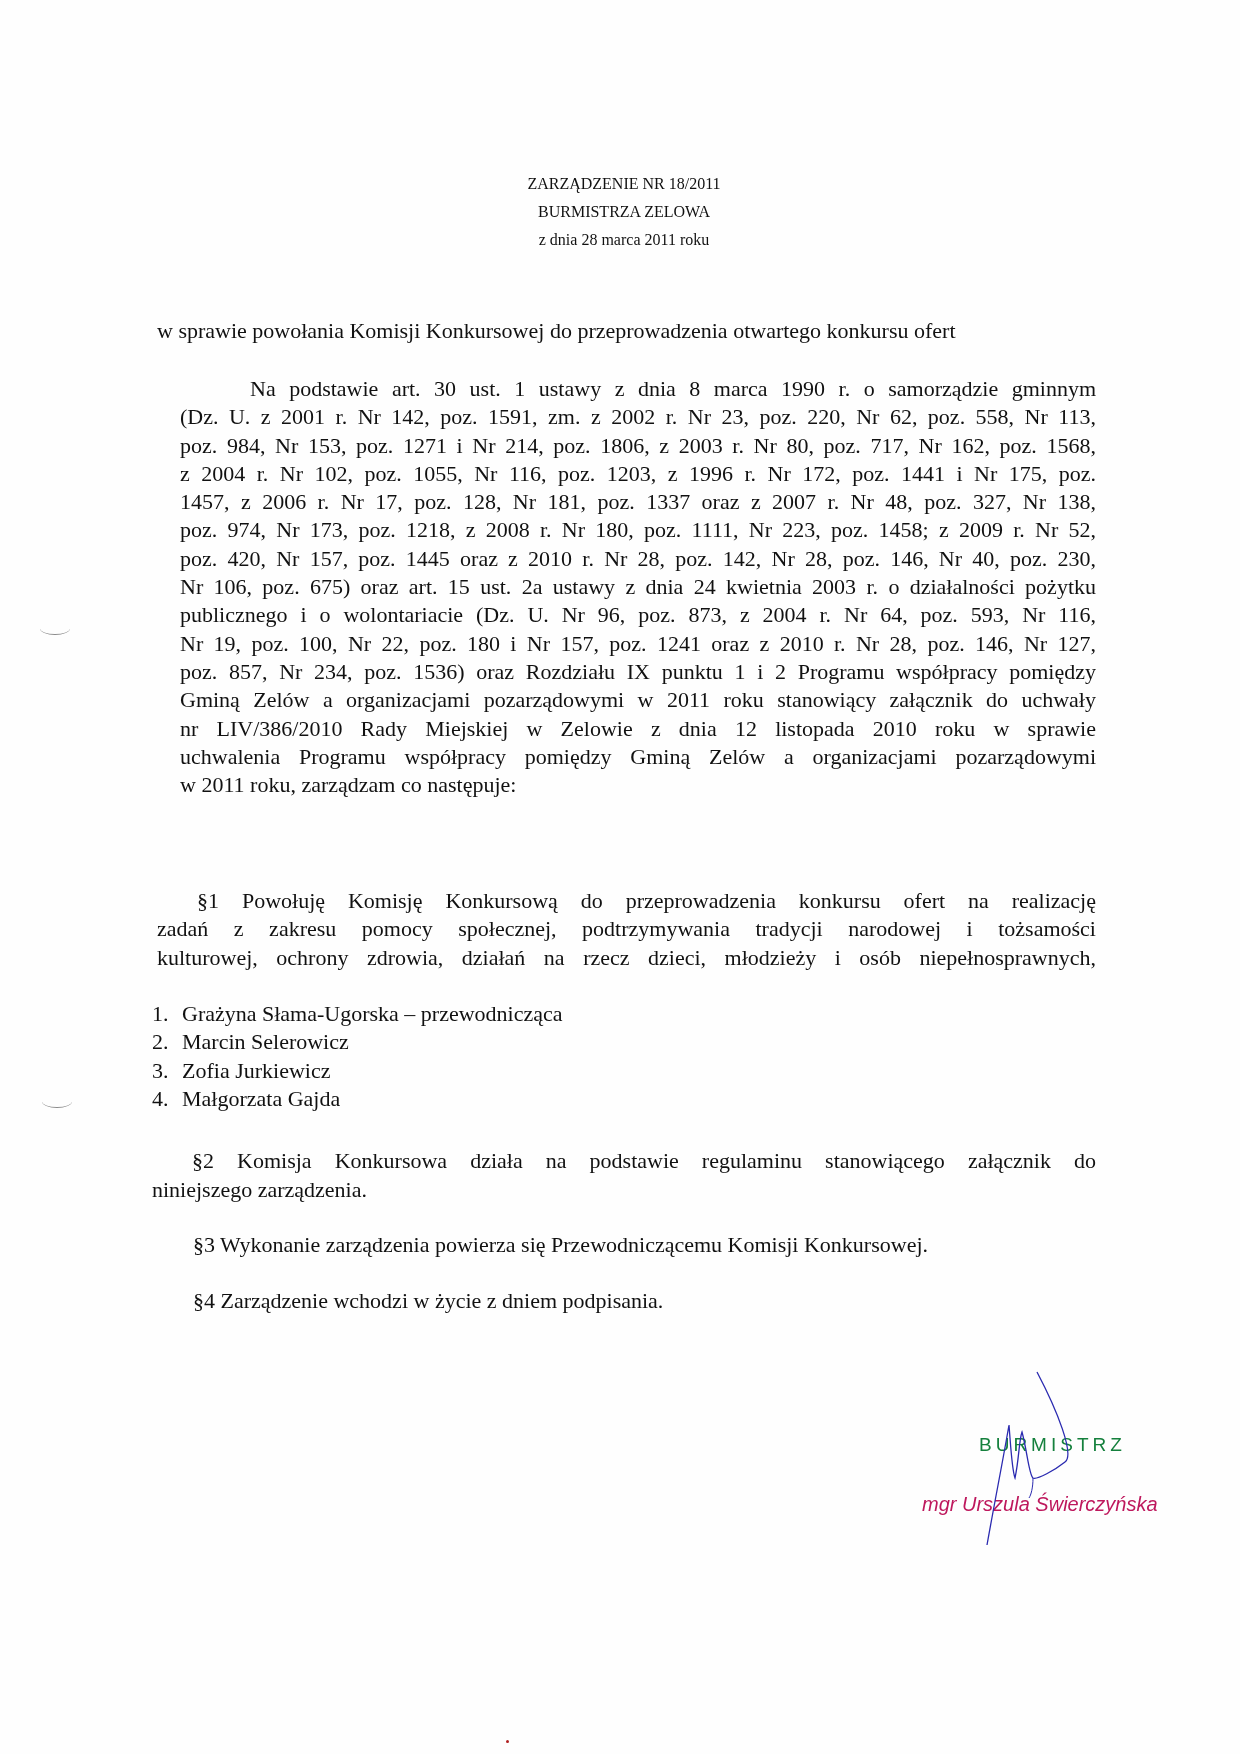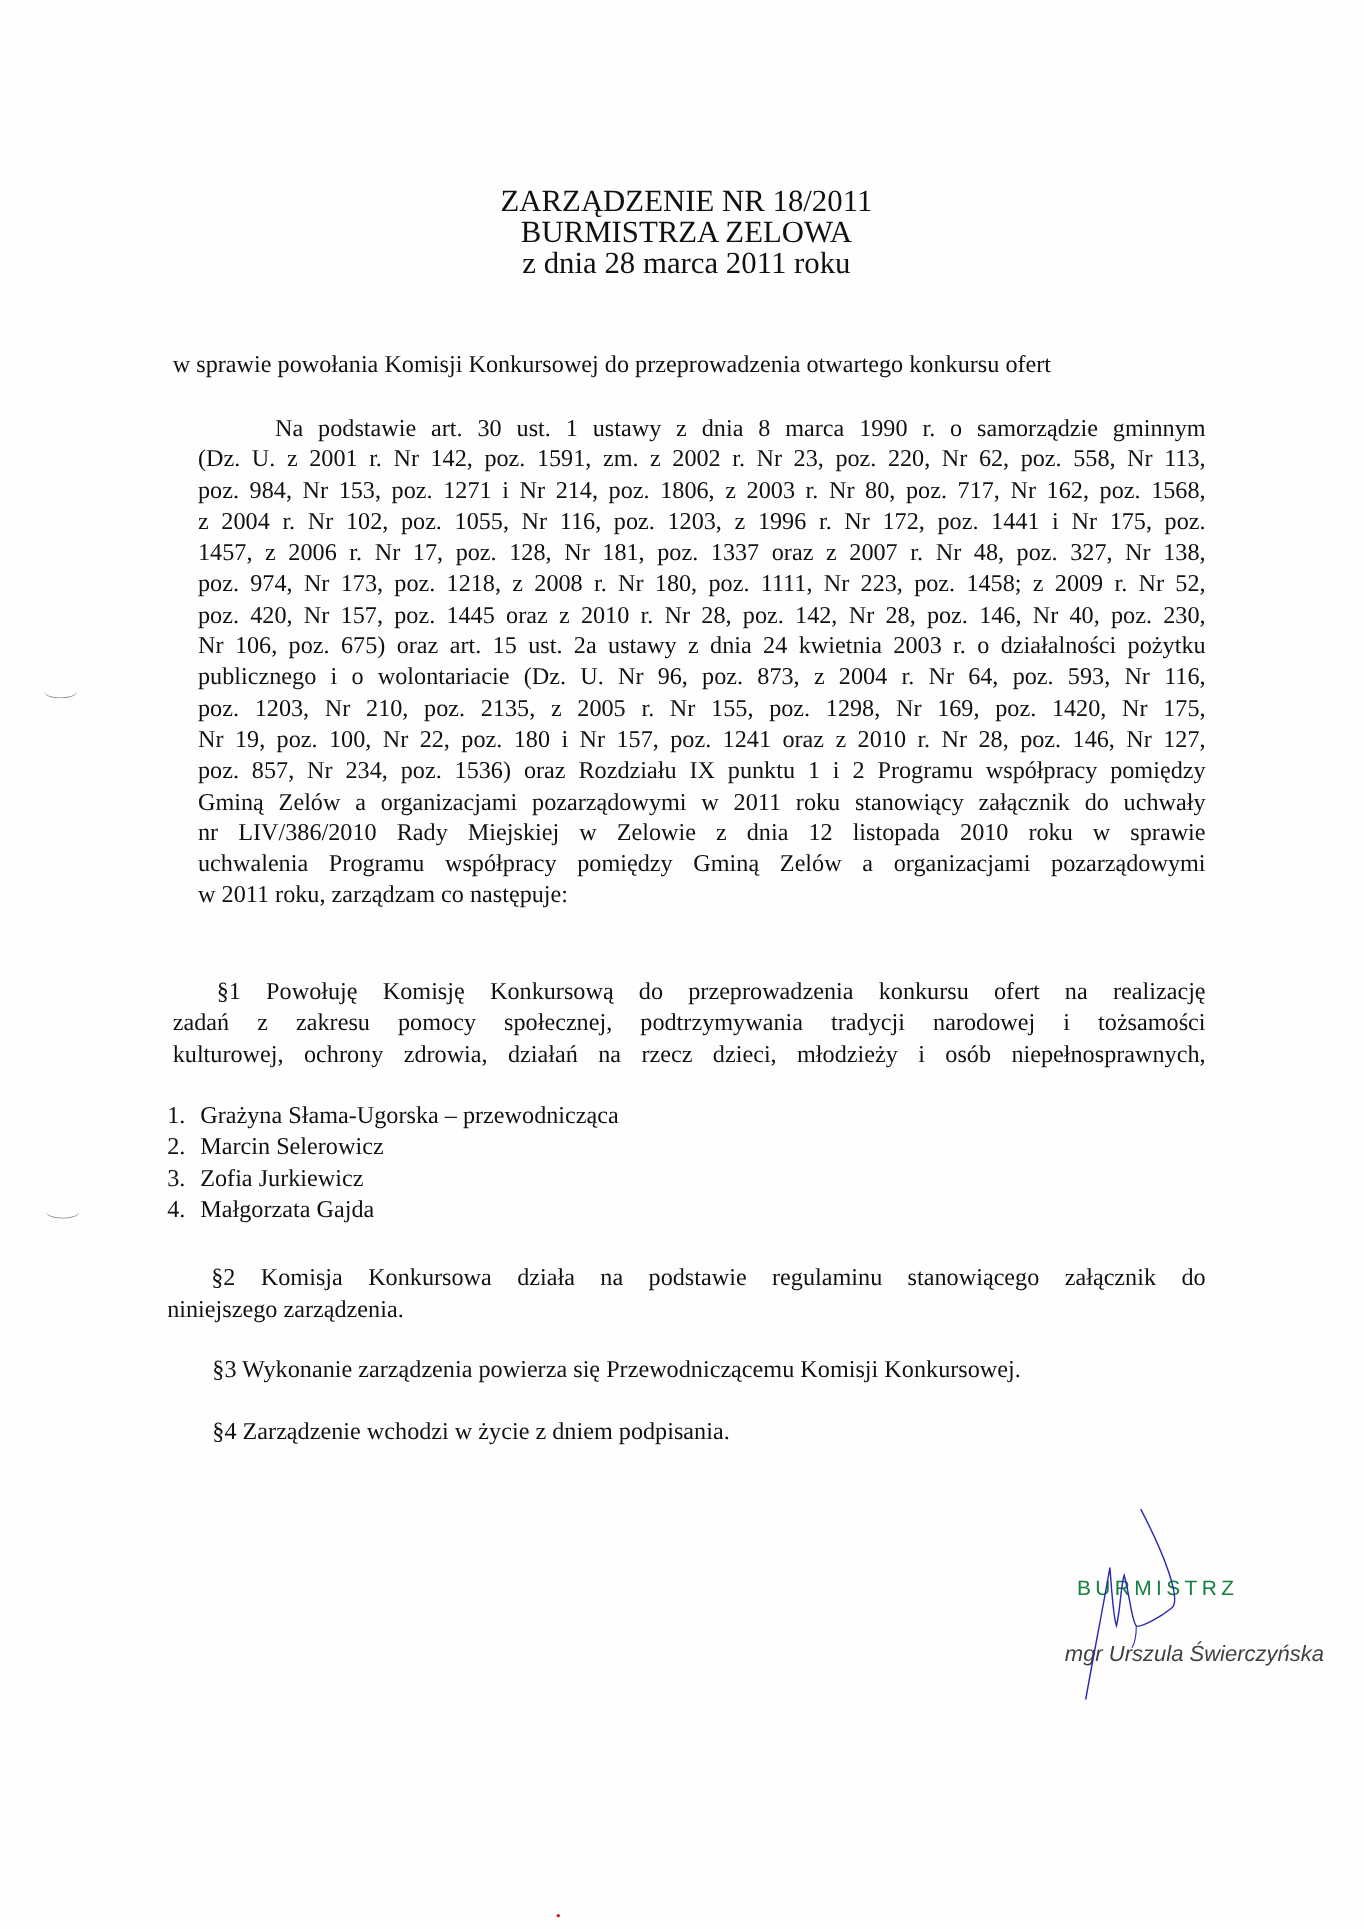--- a/index.html
+++ b/index.html
@@ -1,21 +1,21 @@
 <!DOCTYPE html>
 <html><head>
   <meta charset="utf-8">
   <style>
     html, body { margin: 0; padding: 0; background: #ffffff; }
     body { width: 1240px; height: 1754px; position: relative; overflow: hidden;
            font-family: "Liberation Serif", "DejaVu Serif", serif; color: #111; }
     .page { position: absolute; left: 0; top: 0; width: 1240px; height: 1754px; background: #fefefe; }
 
     .header { position: absolute; top: 170px; left: 0; width: 1238px; text-align: center;
-              font-size: 28px; line-height: 28px; }
+              font-size: 16px; line-height: 28px; }
     .header div { margin-left: 10px; }
 
     .subject { position: absolute; top: 317px; left: 157px; font-size: 22px; line-height: 28px; }
 
     .body-para { position: absolute; top: 375px; left: 157px; width: 939px;
                  font-size: 22px; line-height: 28.3px; text-align: justify;
                  text-indent: 70px; }
     .body-para .line { display: block; text-align: justify; text-align-last: justify; text-indent: 0; margin-left: 23px; }
     .body-para .line.first { padding-left: 70px; }
     .body-para .line.last { text-align-last: left; }
@@ -34,22 +34,22 @@
     .para2 .line { display: block; text-align: justify; text-align-last: justify; }
     .para2 .line.first { padding-left: 40px; }
     .para2 .line.last { text-align-last: left; }
 
     .para3 { position: absolute; top: 1231px; left: 193px; font-size: 22px; line-height: 28px; }
     .para4 { position: absolute; top: 1287px; left: 193px; font-size: 22px; line-height: 28px; }
 
     .stamp-title { position: absolute; top: 1434px; left: 979px; color: #15803d;
                    font-family: "Liberation Sans", "DejaVu Sans", sans-serif; font-size: 19px;
                    letter-spacing: 4px; }
-    .stamp-name { position: absolute; top: 1493px; left: 922px; color: #404040;
-                  font-family: "Liberation Sans", "DejaVu Sans", sans-serif; font-size: 20px; font-style: italic; margin-left: 46px; }
+    .stamp-name { position: absolute; top: 1493px; left: 922px; color: #be185d;
+                  font-family: "Liberation Sans", "DejaVu Sans", sans-serif; font-size: 20px; font-style: italic; }
     .signature { position: absolute; left: 985px; top: 1370px; width: 150px; height: 190px; }
 
     .punch { position: absolute; width: 30px; height: 12px; border-bottom: 1.5px solid #888;
              border-radius: 0 0 50% 50%; }
     .scan-dot { position: absolute; width: 3px; height: 3px; background: #b02020; border-radius: 50%; }
   </style>
 </head>
 <body>
 
 <div class="page">
@@ -69,21 +69,20 @@
   <div class="body-para" style="text-indent:0;">
     <span class="line first">Na podstawie art. 30 ust. 1 ustawy z dnia 8 marca 1990 r. o samorządzie gminnym</span>
     <span class="line">(Dz. U. z 2001 r. Nr 142, poz. 1591, zm. z 2002 r. Nr 23, poz. 220, Nr 62, poz. 558, Nr 113,</span>
     <span class="line">poz. 984, Nr 153, poz. 1271 i Nr 214, poz. 1806, z 2003 r. Nr 80, poz. 717, Nr 162, poz. 1568,</span>
     <span class="line">z 2004 r. Nr 102, poz. 1055, Nr 116, poz. 1203, z 1996 r. Nr 172, poz. 1441 i Nr 175, poz.</span>
     <span class="line">1457, z 2006 r. Nr 17, poz. 128, Nr 181, poz. 1337 oraz z 2007 r. Nr 48, poz. 327, Nr 138,</span>
     <span class="line">poz. 974, Nr 173, poz. 1218, z 2008 r. Nr 180, poz. 1111, Nr 223, poz. 1458; z 2009 r. Nr 52,</span>
     <span class="line">poz. 420, Nr 157, poz. 1445 oraz z 2010 r. Nr 28, poz. 142, Nr 28, poz. 146, Nr 40, poz. 230,</span>
     <span class="line">Nr 106, poz. 675) oraz art. 15 ust. 2a ustawy z dnia 24 kwietnia 2003 r. o działalności pożytku</span>
     <span class="line">publicznego i o wolontariacie (Dz. U. Nr 96, poz. 873, z 2004 r. Nr 64, poz. 593, Nr 116,</span>
-    <span class="line">poz. 1203, Nr 210, poz. 2135, z 2005 r. Nr 155, poz. 1298, Nr 169, poz. 1420, Nr 175,</span>
     <span class="line">Nr 19, poz. 100, Nr 22, poz. 180 i Nr 157, poz. 1241 oraz z 2010 r. Nr 28, poz. 146, Nr 127,</span>
     <span class="line">poz. 857, Nr 234, poz. 1536) oraz Rozdziału IX punktu 1 i 2 Programu współpracy pomiędzy</span>
     <span class="line">Gminą Zelów a organizacjami pozarządowymi w 2011 roku stanowiący załącznik do uchwały</span>
     <span class="line">nr LIV/386/2010 Rady Miejskiej w Zelowie z dnia 12 listopada 2010 roku w sprawie</span>
     <span class="line">uchwalenia Programu współpracy pomiędzy Gminą Zelów a organizacjami pozarządowymi</span>
     <span class="line last">w 2011 roku, zarządzam co następuje:</span>
   </div>
 
   <div class="para1">
     <span class="line first">§1 Powołuję Komisję Konkursową do przeprowadzenia konkursu ofert na realizację</span>

